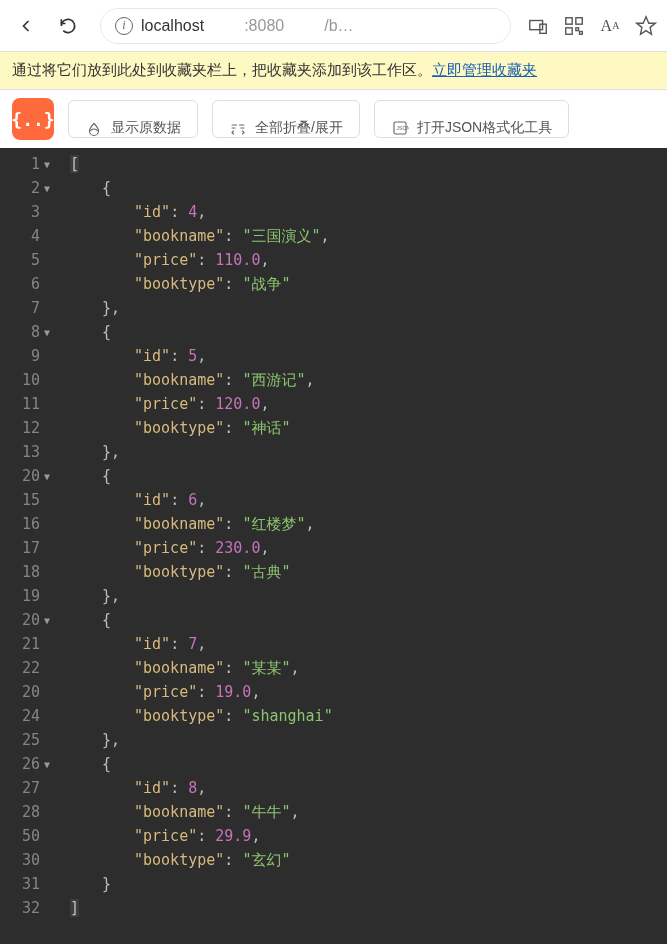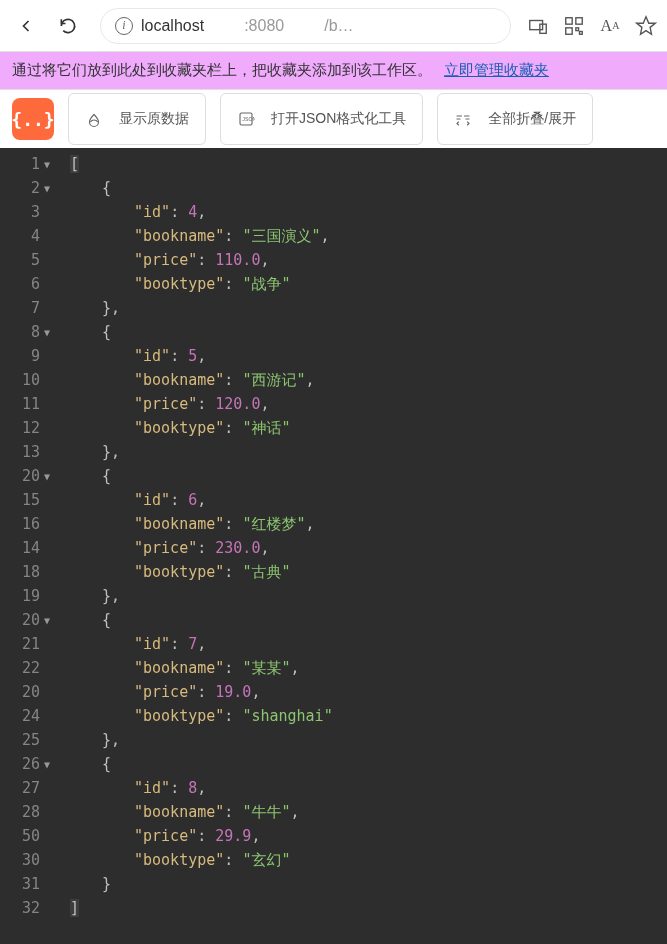--- a/index.html
+++ b/index.html
@@ -7,25 +7,25 @@
     .browser-bar { height: 52px; background: #fff; display: flex; align-items: center; padding: 0 10px; gap: 10px; border-bottom: 1px solid #e0e0e0; }
     .nav-btn { width: 32px; height: 32px; display: flex; align-items: center; justify-content: center; cursor: pointer; border-radius: 4px; }
     .nav-btn svg { width: 20px; height: 20px; stroke: #333; fill: none; }
     .url-bar { flex: 1; height: 36px; background: #fff; border-radius: 18px; display: flex; align-items: center; padding: 0 14px; gap: 8px; margin: 0 6px; border: 1px solid #e8e8e8; }
     .url-info-icon { width: 18px; height: 18px; border: 1.5px solid #666; border-radius: 50%; display: flex; align-items: center; justify-content: center; font-size: 12px; color: #666; font-style: italic; font-family: serif; }
     .url-text { font-size: 16px; color: #333; }
     .url-dim { color: #999; padding-left: 40px; }
     .browser-actions { display: flex; gap: 14px; align-items: center; }
     .browser-icon { width: 22px; height: 22px; display: flex; align-items: center; justify-content: center; color: #555; cursor: pointer; }
     .browser-icon svg { width: 22px; height: 22px; }
-    .fav-bar { height: 38px; background: #f0abfc; display: flex; align-items: center; padding: 0 12px; font-size: 15px; color: #333; border-bottom: 1px solid #e0e0e0; }
-    .fav-link { color: #1a5fb4; text-decoration: underline; margin-left: 12px; cursor: pointer; }
+    .fav-bar { height: 38px; background: #fef9c3; display: flex; align-items: center; padding: 0 12px; font-size: 15px; color: #333; border-bottom: 1px solid #e0e0e0; }
+    .fav-link { color: #1a5fb4; text-decoration: underline; margin-left: 0; cursor: pointer; }
     .toolbar { height: 58px; background: #fff; display: flex; align-items: center; padding: 0 12px; gap: 14px; }
     .logo { width: 42px; height: 42px; background: #ff6a3d; border-radius: 8px; display: flex; align-items: center; justify-content: center; color: #fff; font-size: 18px; font-weight: 600; font-family: monospace; }
-    .tool-btn { height: 52px; padding: 0 16px; background: #fff; border: 1px solid #ddd; border-radius: 6px; display: flex; align-items: center; gap: 16px; font-size: 14px; color: #555; cursor: pointer; }
+    .tool-btn { height: 38px; padding: 0 16px; background: #fff; border: 1px solid #ddd; border-radius: 6px; display: flex; align-items: flex-end; gap: 8px; font-size: 14px; color: #555; cursor: pointer; }
     .tool-btn svg { width: 18px; height: 18px; }
     .editor { background: #2d2d2d; height: calc(944px - 52px - 38px - 58px); display: flex; font-family: "Consolas", "Monaco", monospace; font-size: 15px; }
     .gutter { width: 62px; background: #2d2d2d; padding-top: 4px; }
     .gline { height: 24px; display: flex; align-items: center; justify-content: flex-end; padding-right: 6px; color: #858585; position: relative; }
     .gline .num { width: 30px; text-align: right; }
     .fold { width: 12px; color: #999; font-size: 10px; margin-left: 4px; }
     .code { flex: 1; padding-top: 4px; padding-left: 8px; }
     .cline { height: 24px; display: flex; align-items: center; white-space: pre; }
     
     .tk-key { color: #d7ba7d; }
@@ -93,31 +93,31 @@
   <div class="logo">{..}</div>
   <div class="tool-btn">
     <svg viewBox="0 0 24 24" fill="none" stroke="#666" stroke-width="1.5">
         <path d="M18 10a6 6 0 0 0-12 0c0 4 6 10 6 10s6-6 6-10z" transform="rotate(180 12 12) translate(0 -2)"></path>
         <path d="M7 16a6 6 0 0 1 10 0"></path>
       </svg>
     <span>显示原数据</span>
   </div>
   <div class="tool-btn">
     <svg viewBox="0 0 24 24" fill="none" stroke="#666" stroke-width="1.5">
+        <path d="M4 8h6M4 12h4M14 8h6M16 12h4M6 16l-2 2 2 2M18 16l2 2-2 2" stroke-linecap="round"></path>
+      </svg>
+    <span>全部折叠/展开</span>
+  </div>
+  <div class="tool-btn">
+    <svg viewBox="0 0 24 24" fill="none" stroke="#666" stroke-width="1.5">
         <rect x="4" y="4" width="16" height="16" rx="2"></rect>
         <text x="7" y="15" font-size="7" fill="#666" stroke="none">JSON</text>
       </svg>
     <span>打开JSON格式化工具</span>
   </div>
-  <div class="tool-btn">
-    <svg viewBox="0 0 24 24" fill="none" stroke="#666" stroke-width="1.5">
-        <path d="M4 8h6M4 12h4M14 8h6M16 12h4M6 16l-2 2 2 2M18 16l2 2-2 2" stroke-linecap="round"></path>
-      </svg>
-    <span>全部折叠/展开</span>
-  </div>
 </div>
 
 <div class="editor">
   <div class="gutter" id="gutter">
       <div class="gline">
         <span class="num">1</span>
         <span class="fold">▼</span>
       </div>
       <div class="gline">
         <span class="num">2</span>
@@ -173,21 +173,21 @@
       </div>
       <div class="gline">
         <span class="num">15</span>
         <span class="fold"></span>
       </div>
       <div class="gline">
         <span class="num">16</span>
         <span class="fold"></span>
       </div>
       <div class="gline">
-        <span class="num">14</span>
+        <span class="num">17</span>
         <span class="fold"></span>
       </div>
       <div class="gline">
         <span class="num">18</span>
         <span class="fold"></span>
       </div>
       <div class="gline">
         <span class="num">19</span>
         <span class="fold"></span>
       </div>

